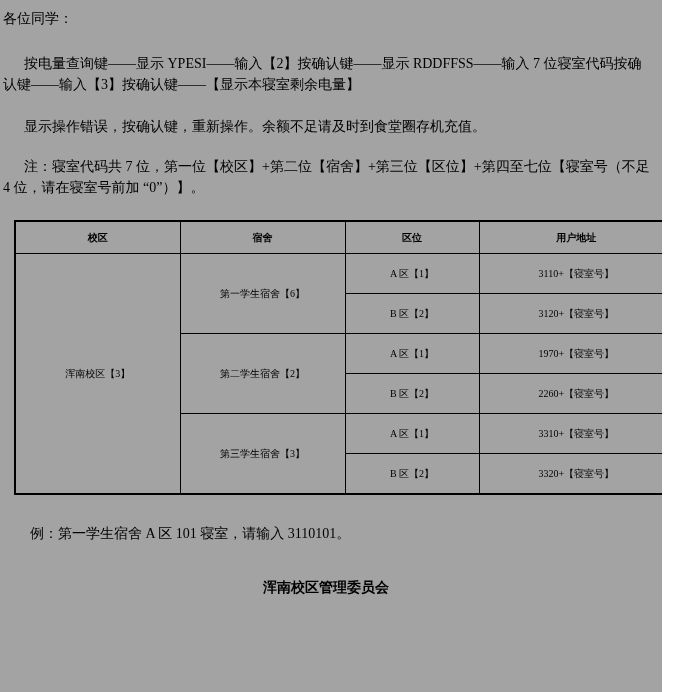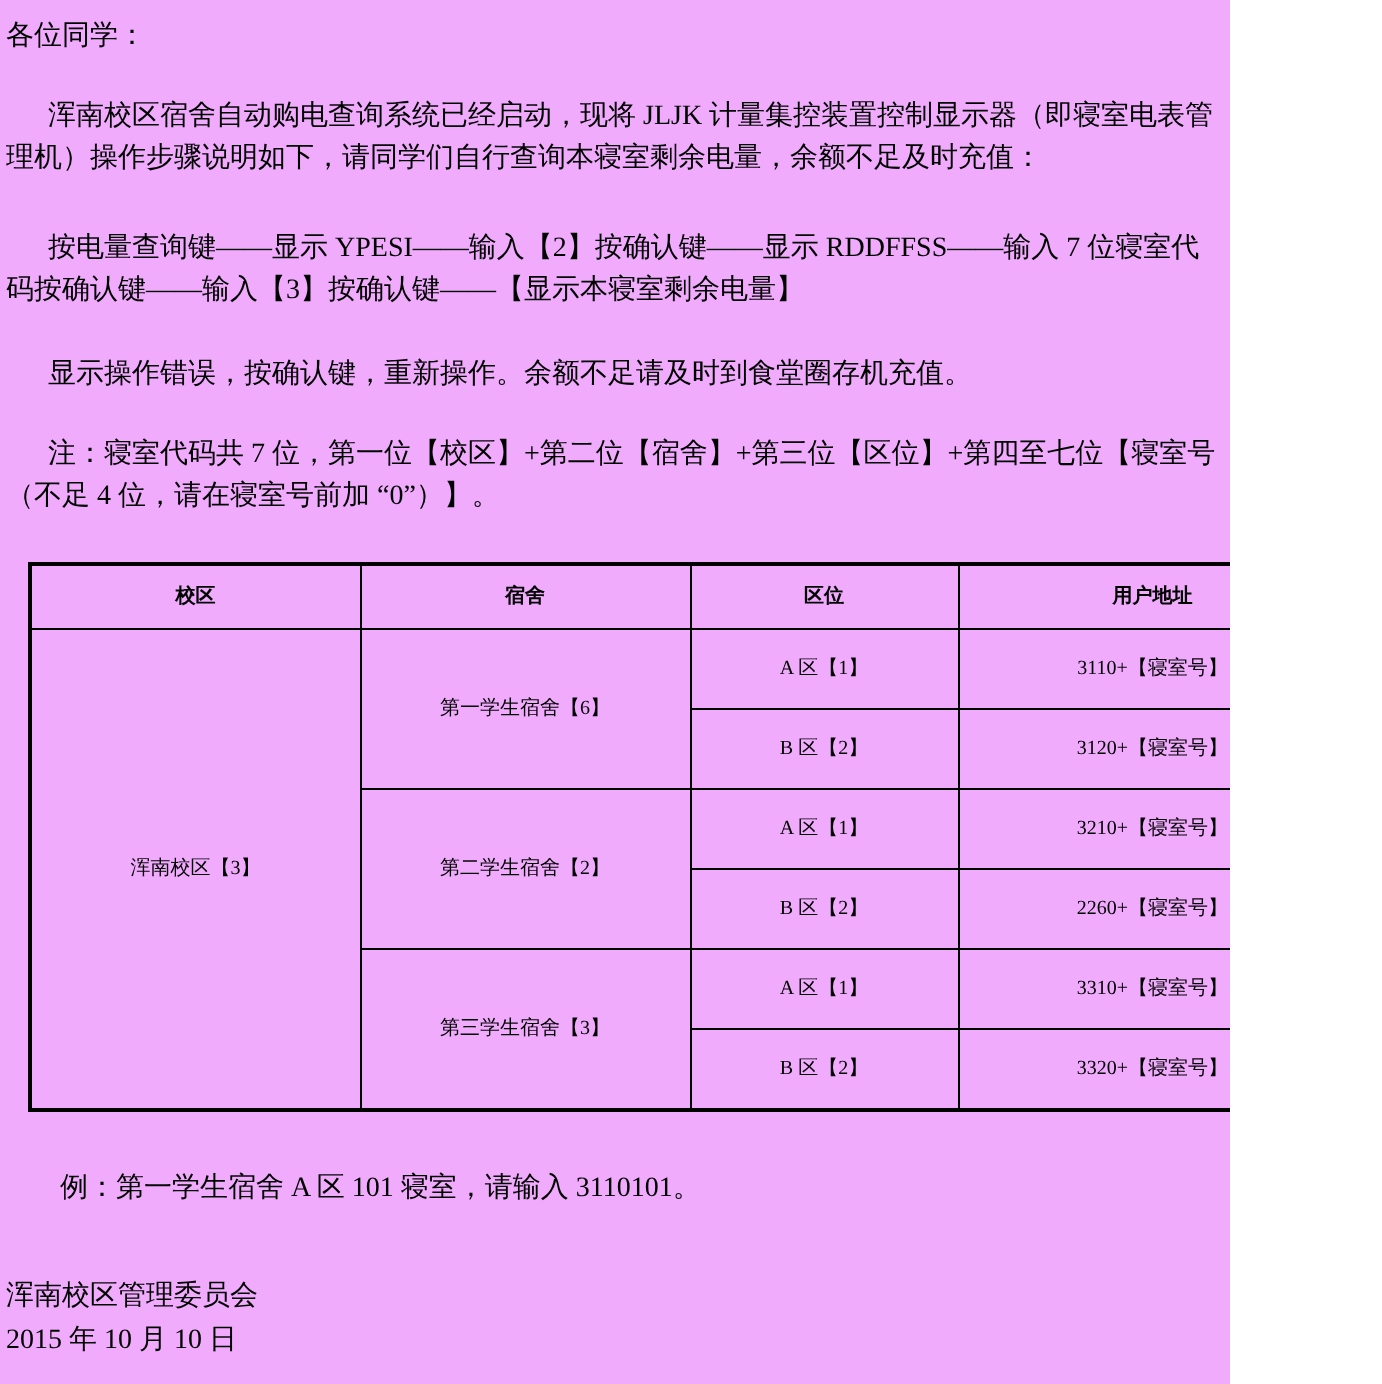--- a/index.html
+++ b/index.html
@@ -4,23 +4,23 @@
 <style>
   html, body {
     margin: 0;
     padding: 0;
     background: #ffffff;
     color: #000000;
     font-family: "Liberation Serif", "DejaVu Serif", serif;
   }
   .page {
     position: relative;
-    width: 615px;
+    width: 662px;
     height: 692px;
-    background: #f0abfc;
+    background: #a3a3a3;
     overflow: hidden;
     font-size: 14px;
     line-height: 21px;
   }
   .doc {
     padding: 8px 7px 0 3px;
   }
   p { margin: 0; }
   .indent { text-indent: 21px; }
   .bold { font-weight: normal; }
@@ -43,32 +43,31 @@
     text-align: center;
     vertical-align: middle;
     padding: 0;
     font-size: 10px;
     overflow: hidden;
   }
   table.dorm-table th { height: 31px; font-weight: bold; }
   table.dorm-table td { height: 39px; font-weight: normal; margin-left: 11px; }
 
   .example { margin-top: 28px; text-indent: 27px; }
-  .sign-block { margin-top: 33px; text-align: left; padding-right: 6px; }
+  .sign-block { margin-top: 33px; text-align: center; padding-right: 6px; font-weight: bold; }
   .sign-block p { line-height: 22px; }
 </style>
 </head>
 <body>
 
 <div class="page">
   <div class="doc">
 
     <p class="salutation">各位同学：</p>
 
-    <p class="intro indent">浑南校区宿舍自动购电查询系统已经启动，现将 JLJK 计量集控装置控制显示器（即寝室电表管理机）操作步骤说明如下，请同学们自行查询本寝室剩余电量，余额不足及时充值：</p>
 
     <p class="steps indent bold">按电量查询键——显示 YPESI——输入【2】按确认键——显示 RDDFFSS——输入 7 位寝室代码按确认键——输入【3】按确认键——【显示本寝室剩余电量】</p>
 
     <p class="error-line indent bold">显示操作错误，按确认键，重新操作。余额不足请及时到食堂圈存机充值。</p>
 
     <p class="code-note indent">注：寝室代码共 7 位，第一位【校区】+第二位【宿舍】+第三位【区位】+第四至七位【寝室号（不足 4 位，请在寝室号前加 “0”）】。</p>
 
     <div class="table-wrap">
       <table class="dorm-table">
         <colgroup>
@@ -92,21 +91,21 @@
             <td>A 区【1】</td>
             <td>3110+【寝室号】</td>
           </tr>
           <tr>
             <td>B 区【2】</td>
             <td>3120+【寝室号】</td>
           </tr>
           <tr>
             <td rowspan="2">第二学生宿舍【2】</td>
             <td>A 区【1】</td>
-            <td>3210+【寝室号】</td>
+            <td>1970+【寝室号】</td>
           </tr>
           <tr>
             <td>B 区【2】</td>
             <td>2260+【寝室号】</td>
           </tr>
           <tr>
             <td rowspan="2">第三学生宿舍【3】</td>
             <td>A 区【1】</td>
             <td>3310+【寝室号】</td>
           </tr>
@@ -115,17 +114,16 @@
             <td>3320+【寝室号】</td>
           </tr>
         </tbody>
       </table>
     </div>
 
     <p class="example">例：第一学生宿舍 A 区 101 寝室，请输入 3110101。</p>
 
     <div class="sign-block">
       <p>浑南校区管理委员会</p>
-      <p>2015 年 10 月 10 日</p>
     </div>
 
   </div>
 </div>
 
 </body></html>

